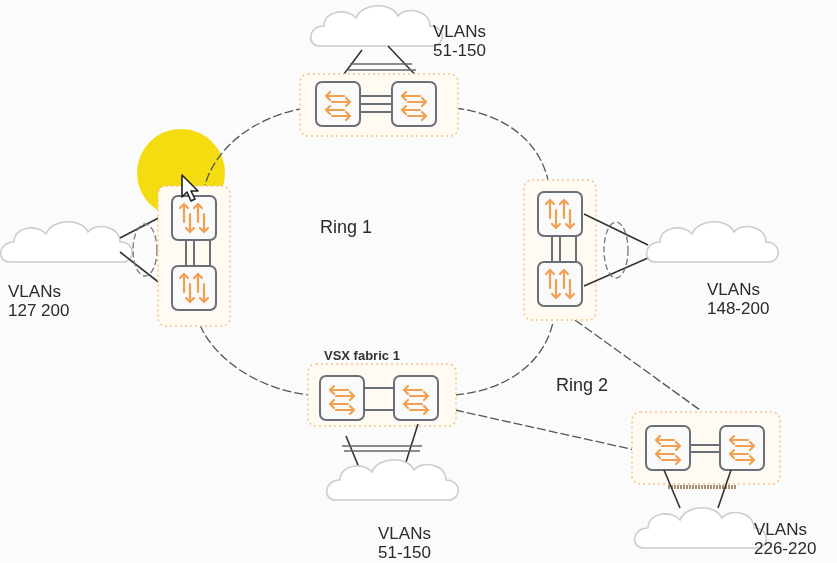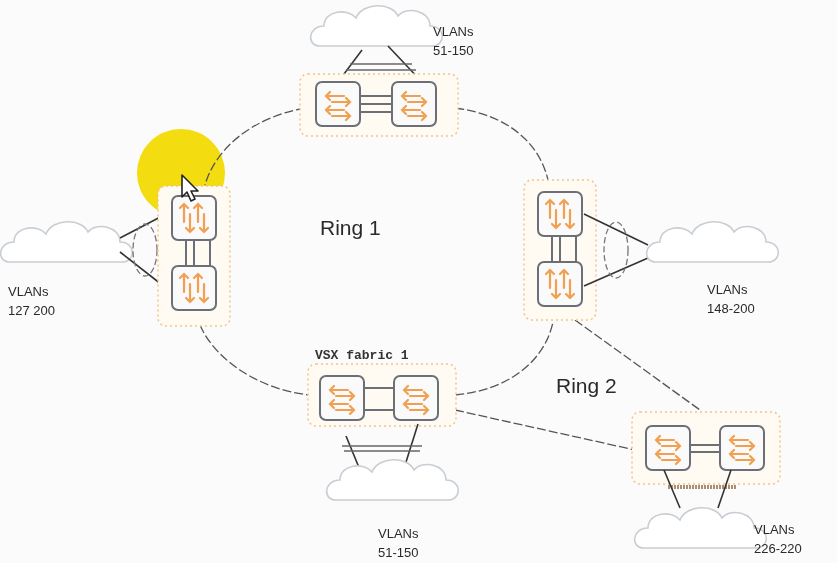--- a/index.html
+++ b/index.html
@@ -1,19 +1,19 @@
 <!DOCTYPE html>
 <html><head>
 <meta charset="utf-8">
 <style>
   html, body { margin: 0; padding: 0; background: #fbfbfb; }
   #stage { position: relative; width: 837px; height: 563px; overflow: hidden; background: #fbfbfb; font-family: "Liberation Sans", sans-serif; }
   svg#diagram { position: absolute; left: 0; top: 0; }
-  .lbl { position: absolute; color: #2a2a2a; font-size: 13px; line-height: 19px; font-family: "Liberation Sans", sans-serif; }
-  .lbl.ring { font-size: 21px; }
+  .lbl { position: absolute; color: #2a2a2a; font-size: 17px; line-height: 19px; font-family: "Liberation Sans", sans-serif; }
+  .lbl.ring { font-size: 18px; }
   .lbl.small { font-size: 13px; font-weight: bold; color: #333; }
   .cursor-hl { position: absolute; width: 88px; height: 88px; border-radius: 50%; background: #f3dc10; left: 137px; top: 129px; }
   .cursor { position: absolute; left: 180px; top: 173px; }
 </style>
 </head>
 <body>
 
 <div id="stage">
   <div class="cursor-hl"></div>
 
@@ -160,14 +160,14 @@
     <div>VLANs</div>
     <div>51-150</div>
   </div>
   <div class="lbl" style="left:754px;top:520px;">
     <div>VLANs</div>
     <div>226-220</div>
   </div>
 
   <div class="lbl ring" style="left:320px;top:218px;">Ring 1</div>
   <div class="lbl ring" style="left:556px;top:376px;">Ring 2</div>
-  <div class="lbl small" style="left:315px;top:346px;font-family:Liberation Mono, monospace;">VSX fabric 1</div>
+  <div class="lbl small" style="left:324px;top:346px;">VSX fabric 1</div>
 </div>
 
 </body></html>

